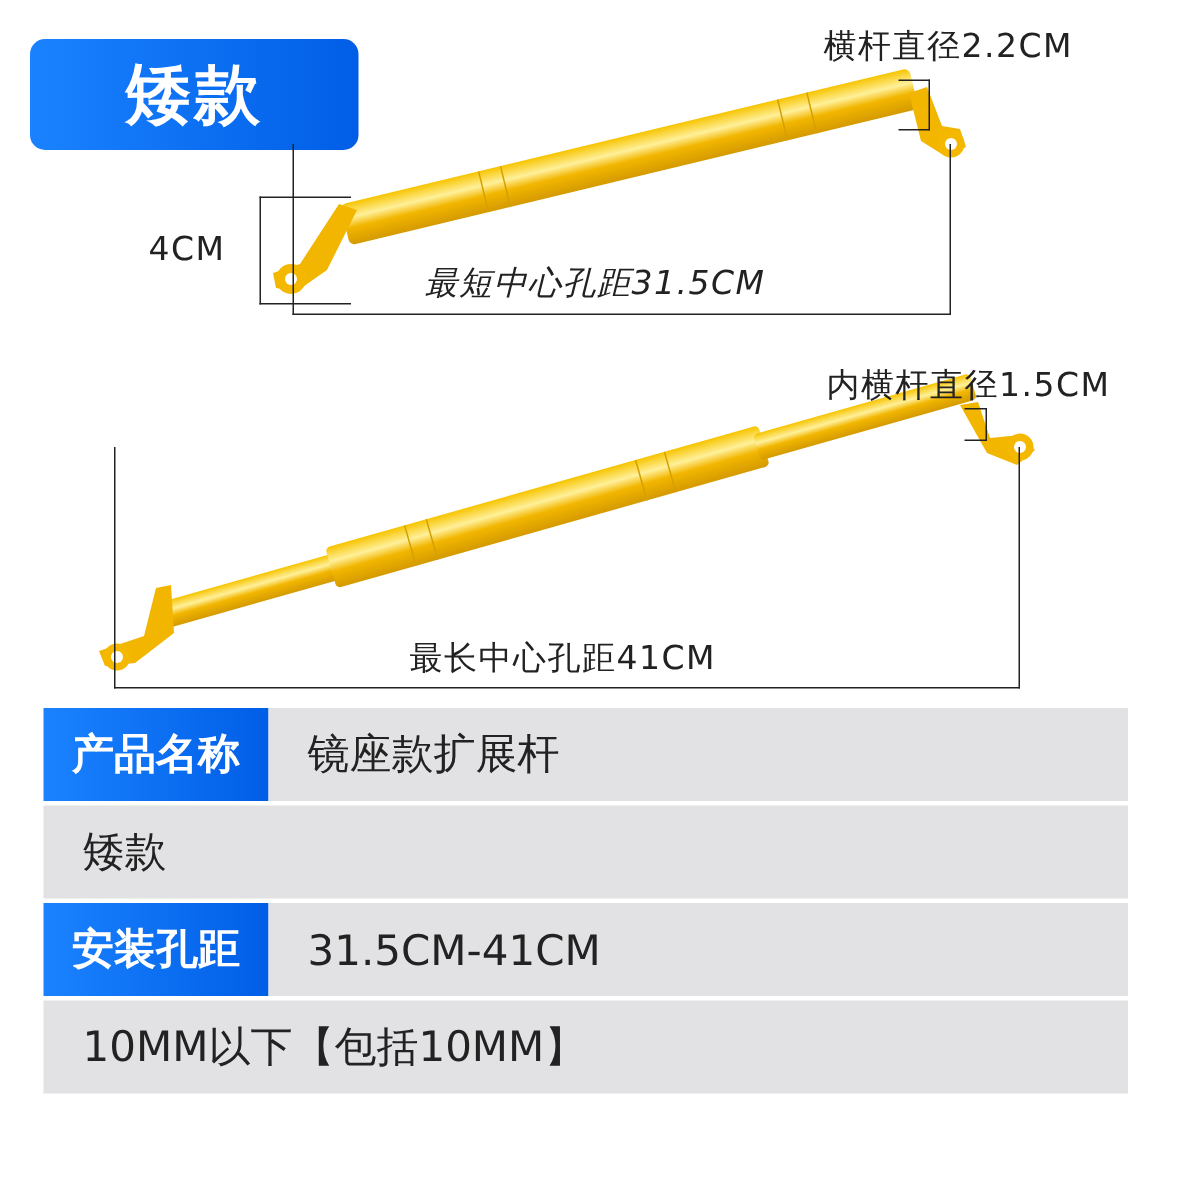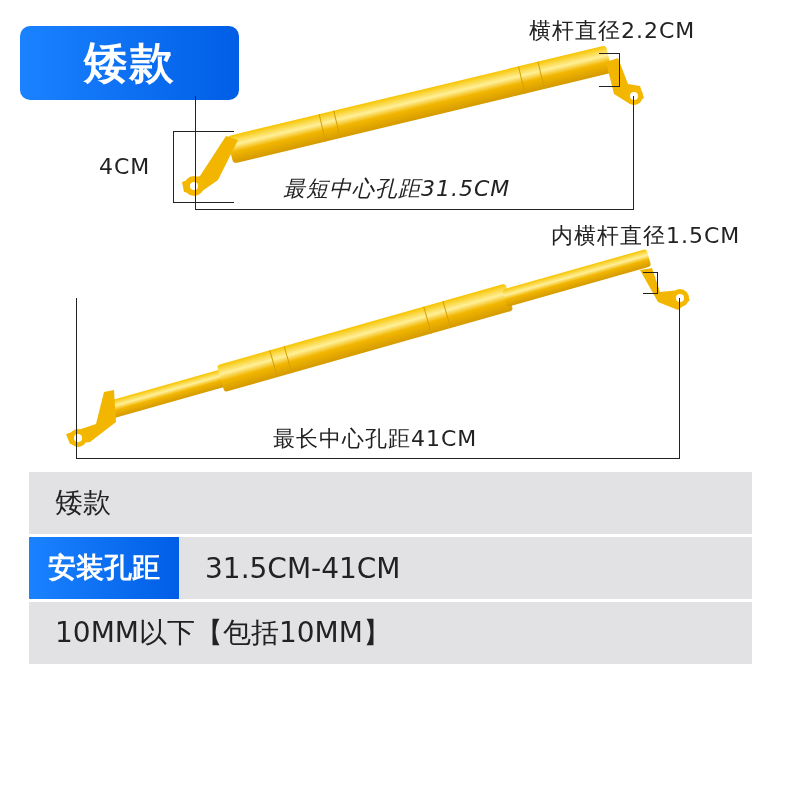--- a/index.html
+++ b/index.html
@@ -62,33 +62,37 @@
     </g>
     <path d="M104 392 L114 390 L116 422 L90 442 L70 444 L66 434 L96 424 Z" fill="#f2b600"></path>
     <circle cx="78" cy="438" r="9" fill="#f5b800"></circle>
       <circle cx="78" cy="438" r="4" fill="#fff"></circle>
     <path d="M640 270 L652 268 L660 292 L680 290 L690 300 L678 310 L658 302 Z" fill="#f2b600"></path>
     <circle cx="680" cy="298" r="9" fill="#f5b800"></circle>
       <circle cx="680" cy="298" r="4" fill="#fff"></circle>
   </g>
 </svg>
 
-<div class="label" style="left:529px;top:16px;">横杆直径2.2CM</div>
+<div class="label" style="left:549px;top:16px;">横杆直径2.2CM</div>
 <div class="bracket" style="left:599px;top:53px;width:20px;height:32px;border-left:none;"></div>
 <div class="label" style="left:99px;top:154px;">4CM</div>
 <div class="bracket" style="left:173px;top:131px;width:60px;height:70px;border-right:none;"></div>
 <div class="label" style="left:283px;top:174px;font-style:italic;">最短中心孔距31.5CM</div>
 <div class="bracket" style="left:195px;top:96px;width:437px;height:113px;border-top:none;"></div>
 
-<div class="label" style="left:551px;top:221px;text-align:right;">内横杆直径1.5CM</div>
+<div class="label" style="left:551px;top:242px;text-align:right;">内横杆直径1.5CM</div>
 <div class="bracket" style="left:643px;top:272px;width:14px;height:20px;border-left:none;"></div>
 <div class="label" style="left:273px;top:424px;text-align:center;">最长中心孔距41CM</div>
 <div class="bracket" style="left:76px;top:298px;width:602px;height:160px;border-top:none;"></div>
 
 <div class="table">
+  <div class="row">
+    <div class="cell-k">产品名称</div>
+    <div class="cell-v">镜座款扩展杆</div>
+  </div>
   <div class="row">
     <div class="cell-v">矮款</div>
   </div>
   <div class="row">
     <div class="cell-k">安装孔距</div>
     <div class="cell-v">31.5CM-41CM</div>
   </div>
   <div class="row">
     <div class="cell-v">10MM以下【包括10MM】</div>
   </div>

